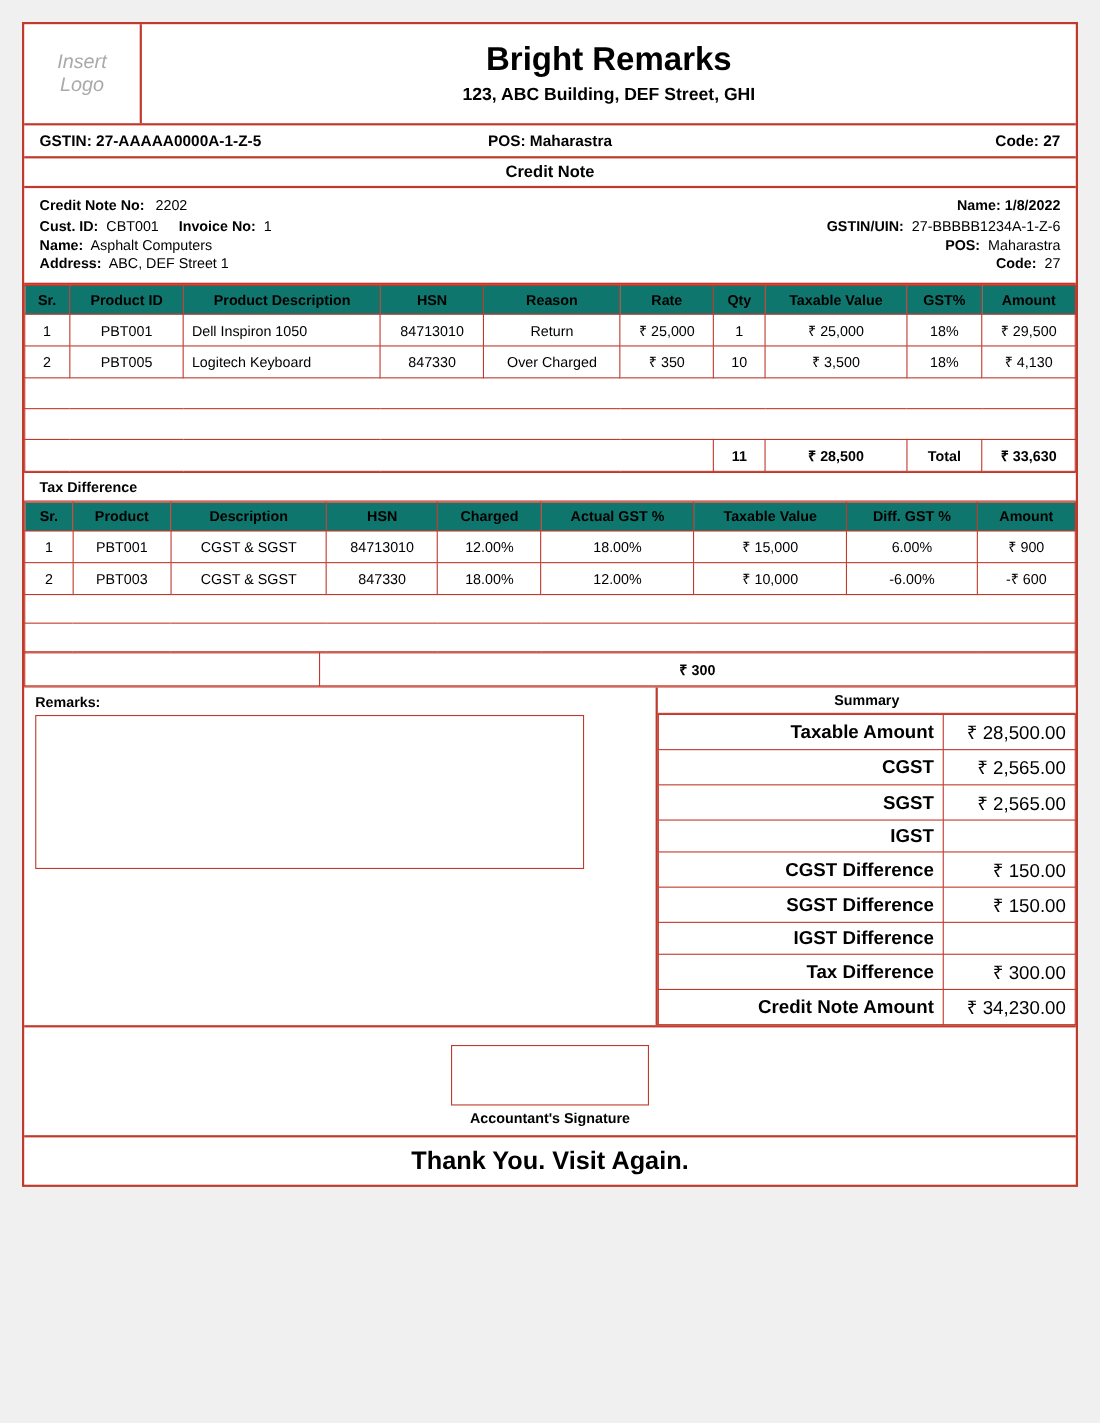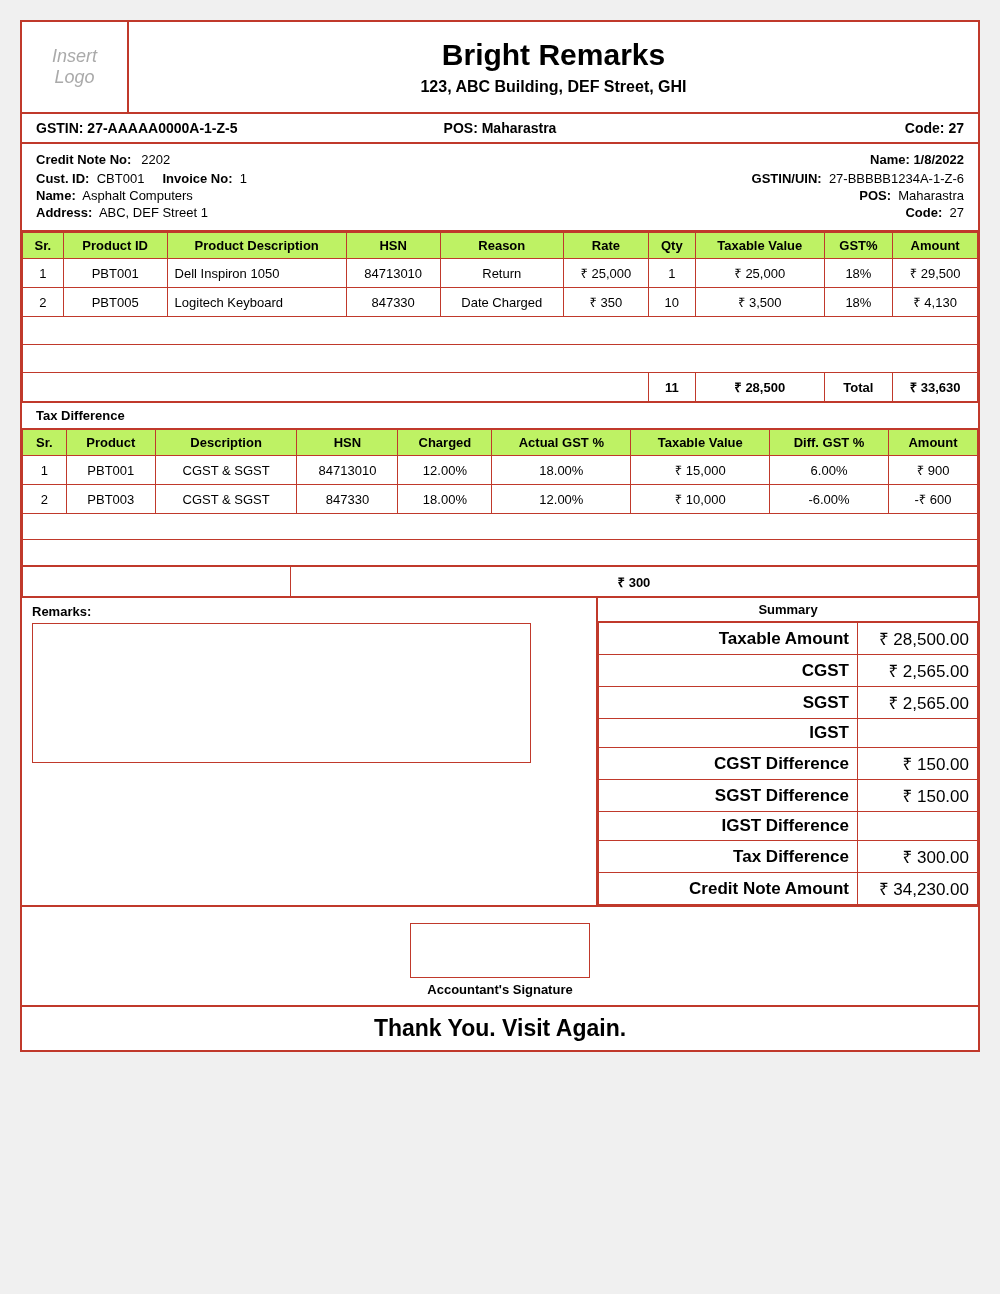--- a/index.html
+++ b/index.html
@@ -102,21 +102,21 @@
       width: 100%;
       border-collapse: collapse;
       font-size: 13px;
     }
     th, td {
       border: 1px solid #c0392b;
       padding: 5px 7px;
       text-align: center;
     }
     th {
-      background: #bef264;
+      background: #0f766e;
       font-weight: bold;
     }
     td.left-align { text-align: left; }
     
     .section-label {
       padding: 5px 14px;
       font-weight: bold;
       font-size: 13px;
       border-bottom: 1px solid #c0392b;
       border-top: 1px solid #c0392b;
@@ -203,20 +203,23 @@
       <span>GSTIN:</span>&nbsp;<span>27-AAAAA0000A-1-Z-5</span>
     </span>
     <span class="state">
       <span>POS:</span>&nbsp;<span>Maharastra</span>
     </span>
     <span class="code">
       <span>Code:</span>&nbsp;<span>27</span>
     </span>
   </div>
 
+  <div class="doc-title-row">
+    <span>Credit Note</span>
+  </div>
 
   <div class="meta-section">
     <div class="meta-row1">
       <div class="left">
         <strong>Credit Note No:</strong>
         <span>2202</span>
       </div>
       <div class="right">
         <strong>Name:</strong>&nbsp;<span>1/8/2022</span>
       </div>
@@ -283,21 +286,21 @@
       <td>1</td>
       <td>₹ 25,000</td>
       <td>18%</td>
       <td>₹ 29,500</td>
     </tr>
         <tr>
       <td>2</td>
       <td>PBT005</td>
       <td class="left-align">Logitech Keyboard</td>
       <td>847330</td>
-      <td>Date Charged</td>
+      <td>Over Charged</td>
       <td>₹ 350</td>
       <td>10</td>
       <td>₹ 3,500</td>
       <td>18%</td>
       <td>₹ 4,130</td>
     </tr>
         <tr>
           <td colspan="10" style="height:28px;border:1px solid #c0392b;">&nbsp;</td>
         </tr>
         <tr>

